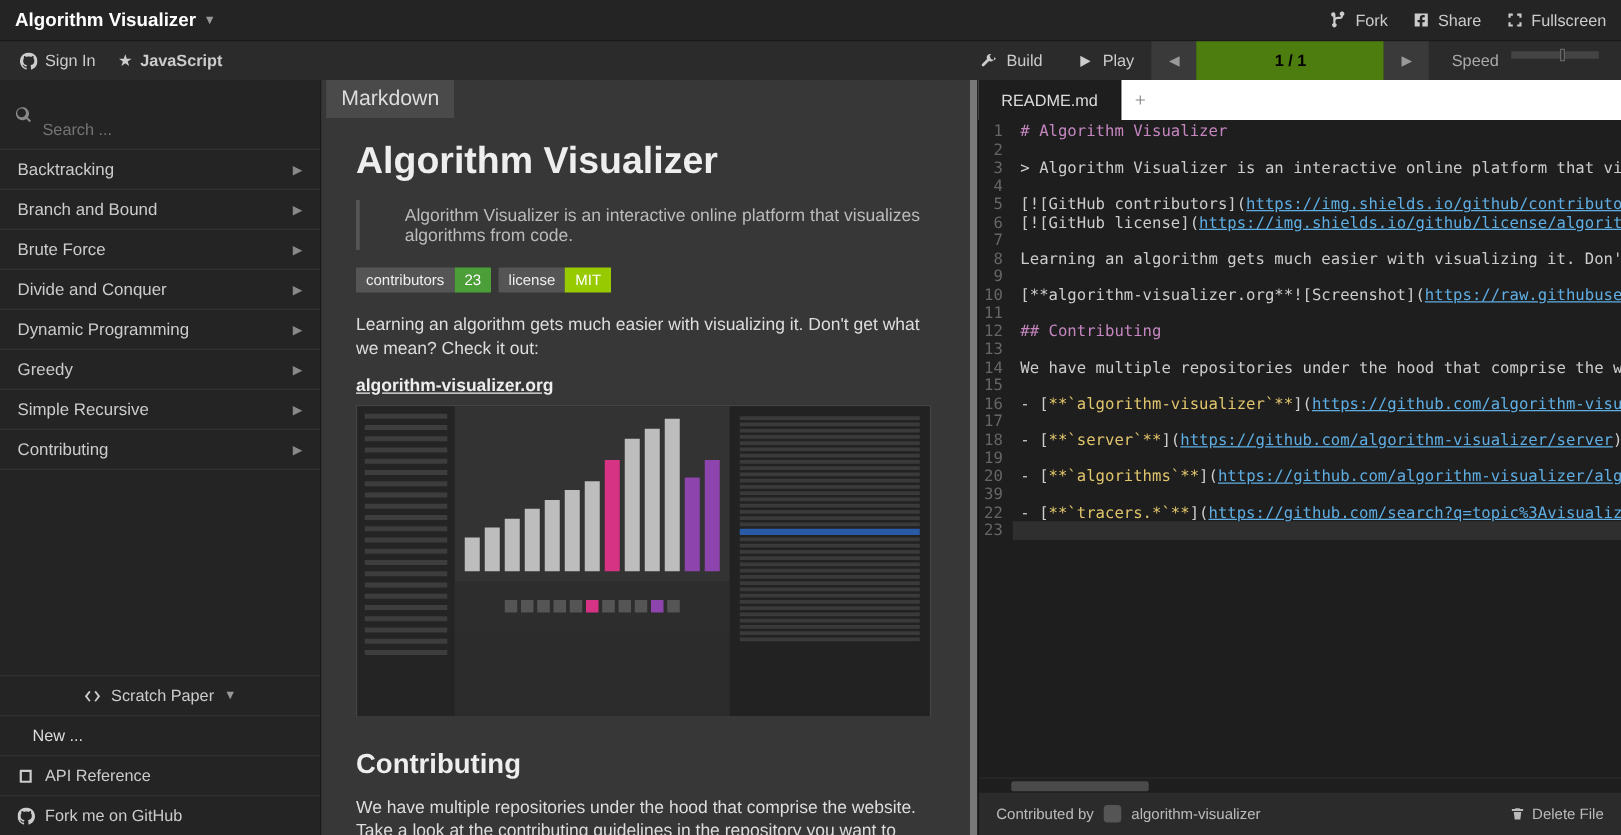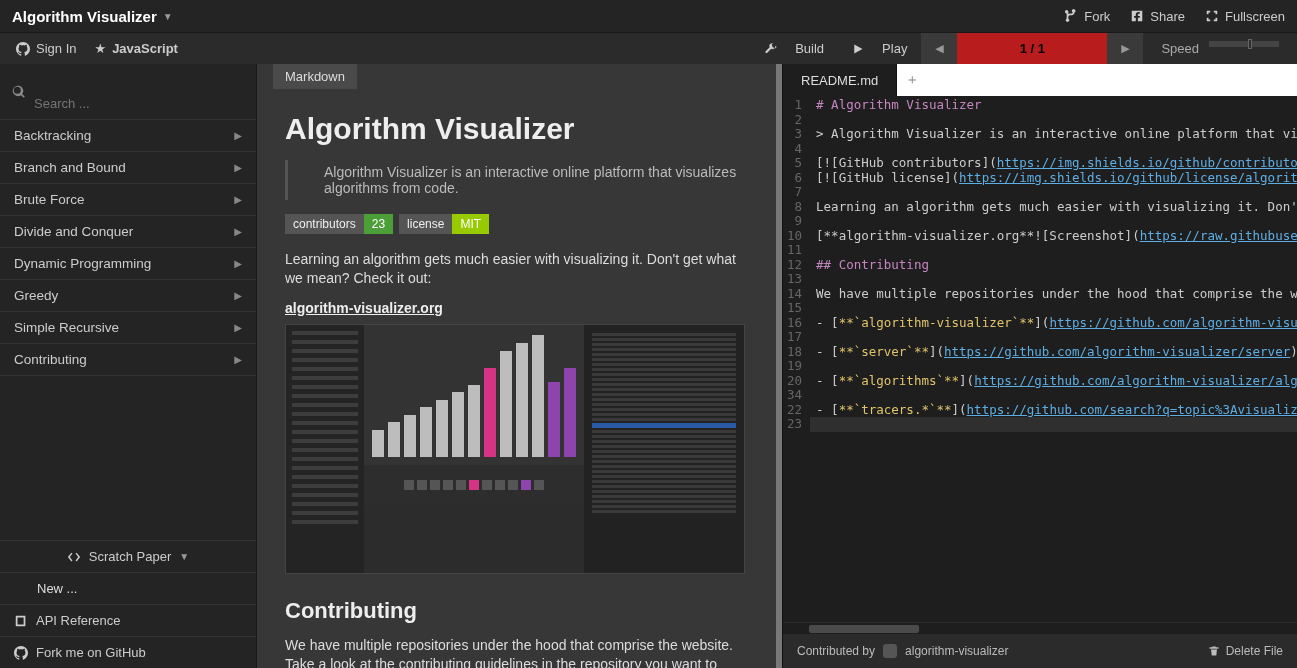--- a/index.html
+++ b/index.html
@@ -6,40 +6,40 @@
 body { width:1297px; height:668px; background:#1e1e1e; color:#ccc; font-family:"Helvetica Neue",Arial,sans-serif; font-size:14px; overflow:hidden; }
 .header { height:32px; background:#242424; display:flex; align-items:center; padding:0 12px; }
 .title-area { display:flex; align-items:center; gap:6px; font-size:15px; color:#fff; font-weight:600; }
 .caret-down { font-size:10px; color:#999; }
 .header-right { margin-left:auto; display:flex; gap:20px; font-size:13px; color:#ccc; }
 .header-right .hbtn { display:flex; gap:6px; cursor:pointer; }
 .subheader { height:32px; background:#2b2b2b; display:flex; align-items:center; border-top:1px solid #1a1a1a; }
 .subheader-left { display:flex; align-items:center; gap:18px; padding-left:16px; font-size:13px; }
 .subheader-left .sbtn { display:flex; align-items:center; gap:6px; cursor:pointer; color:#ccc; }
 .subheader-right { margin-left:auto; display:flex; align-items:center; height:100%; }
-.ctrl-btn { display:flex; align-items:center; gap:18px; padding:0 14px; height:100%; color:#ccc; font-size:13px; cursor:pointer; }
+.ctrl-btn { display:flex; align-items:center; gap:8px; padding:0 14px; height:100%; color:#ccc; font-size:13px; cursor:pointer; }
 .nav-arrow { width:36px; height:100%; background:#3a3a3a; display:flex; align-items:center; justify-content:center; color:#999; cursor:pointer; font-size:11px; }
-.step-counter { width:150px; height:100%; background:#b91c1c; color:#000; display:flex; align-items:center; justify-content:center; font-weight:600; font-size:13px; }
+.step-counter { width:150px; height:100%; background:#4d7c0f; color:#000; display:flex; align-items:center; justify-content:center; font-weight:600; font-size:13px; }
 .speed-area { display:flex; gap:10px; padding:0 18px; color:#aaa; font-size:13px; }
 .speed-bar { width:70px; height:6px; background:#444; position:relative; }
 .speed-bar .thumb { position:absolute; top:-2px; left:55%; width:4px; height:10px; background:#2d2d2d; border:1px solid #666; }
 .main { display:flex; height:calc(100% - 64px); }
 .sidebar { width:257px; background:#242424; display:flex; flex-direction:column; border-right:1px solid #1a1a1a; }
 .search-row { display:flex; align-items:center; gap:8px; padding:8px 12px; border-bottom:1px solid #323232; }
 .search-row svg { width:14px; height:14px; fill:#888; }
 .search-row input { flex:1; background:transparent; border:none; outline:none; color:#ccc; font-size:13px;margin-top:24px; }
 .nav-list { flex:1; overflow:auto; }
 .nav-item { display:flex; align-items:center; justify-content:space-between; padding:8px 14px; color:#ccc; font-size:13.5px; cursor:pointer; border-bottom:1px solid #323232; }
 .nav-item .chev { color:#888; font-size:10px; }
 .sidebar-bottom { border-top:1px solid #323232; }
 .sb-row { display:flex; align-items:center; gap:8px; padding:8px 14px; color:#ccc; font-size:13px; cursor:pointer; border-bottom:1px solid #323232; }
 .sb-row.head { justify-content:center; }
-.sb-row.sub { padding-left:37px; color:#ddd; }
+.sb-row.sub { padding-left:26px; color:#ddd; }
 .center { flex:1; background:#373737; display:flex; flex-direction:column; position:relative; min-width:0; }
-.center-tab { position:absolute; top:0; left:16px; background:#4a4a4a; color:#ddd; font-size:13px; padding:5px 12px; }
+.center-tab { position:absolute; top:0; left:4px; background:#4a4a4a; color:#ddd; font-size:17px; padding:5px 12px; }
 .markdown { padding:48px 28px 20px 28px; overflow:auto; color:#ddd; height:100%; }
 .markdown h1 { font-size:30px; font-weight:700; color:#eee; margin-bottom:14px; }
 .markdown blockquote { border-left:3px solid #555; padding:4px 0 4px 36px; color:#bbb; margin-bottom:14px; }
 .badges { display:flex; gap:6px; margin-bottom:16px; }
 .badge { display:flex; font-size:12px; }
 .badge .l { background:#555; color:#eee; padding:3px 8px; }
 .badge .r { padding:3px 8px; color:#fff; }
 .markdown p { margin-bottom:12px; line-height:1.35; }
 .md-link { font-weight:700; text-decoration:underline; color:#eee; display:block; margin-bottom:8px; }
 .shot { width:460px; height:250px; background:#2a2a2a; border:1px solid #444; margin-bottom:24px; display:flex; }
@@ -360,21 +360,21 @@
             <div>11</div>
             <div>12</div>
             <div>13</div>
             <div>14</div>
             <div>15</div>
             <div>16</div>
             <div>17</div>
             <div>18</div>
             <div>19</div>
             <div>20</div>
-            <div>34</div>
+            <div>39</div>
             <div>22</div>
             <div>23</div>
           </div>
         <div class="lines" id="lines"><div><span class="tok-key"># Algorithm Visualizer</span></div><div>&nbsp;</div><div>&gt; Algorithm Visualizer is an interactive online platform that visualizes algor</div><div>&nbsp;</div><div>[![GitHub contributors](<span class="tok-link">https://img.shields.io/github/contributors/algorithm-v</span></div><div>[![GitHub license](<span class="tok-link">https://img.shields.io/github/license/algorithm-visualizer/</span></div><div>&nbsp;</div><div>Learning an algorithm gets much easier with visualizing it. Don't get what we </div><div>&nbsp;</div><div>[**algorithm-visualizer.org**![Screenshot](<span class="tok-link">https://raw.githubusercontent.com/a</span></div><div>&nbsp;</div><div><span class="tok-key">## Contributing</span></div><div>&nbsp;</div><div>We have multiple repositories under the hood that comprise the website. Take a</div><div>&nbsp;</div><div>- [<span class="tok-hl">**`algorithm-visualizer`**</span>](<span class="tok-link">https://github.com/algorithm-visualizer/algorit</span></div><div>&nbsp;</div><div>- [<span class="tok-hl">**`server`**</span>](<span class="tok-link">https://github.com/algorithm-visualizer/server</span>) serves the we</div><div>&nbsp;</div><div>- [<span class="tok-hl">**`algorithms`**</span>](<span class="tok-link">https://github.com/algorithm-visualizer/algorithms</span>) conta</div><div>&nbsp;</div><div>- [<span class="tok-hl">**`tracers.*`**</span>](<span class="tok-link">https://github.com/search?q=topic%3Avisualization-library+</span></div><div class="cursor-line">&nbsp;</div></div>
       </div>
     </div>
     <div class="hscroll">
         <div class="thumb"></div>
       </div>
     <div class="editor-footer">

